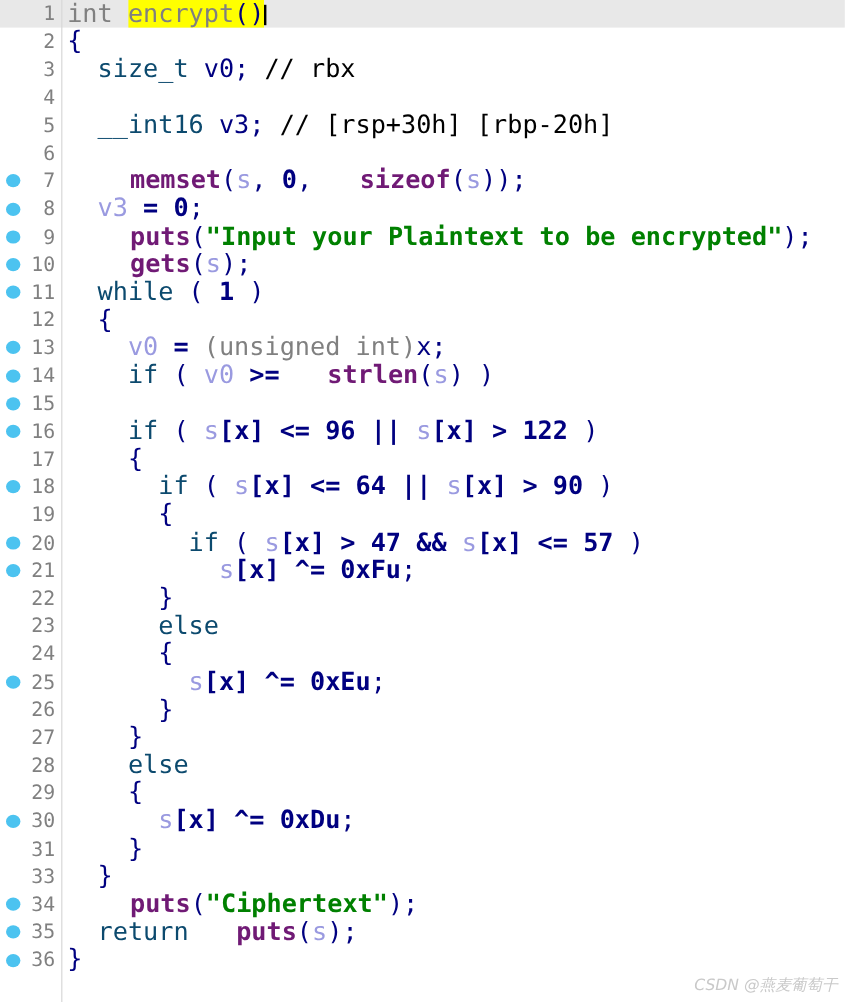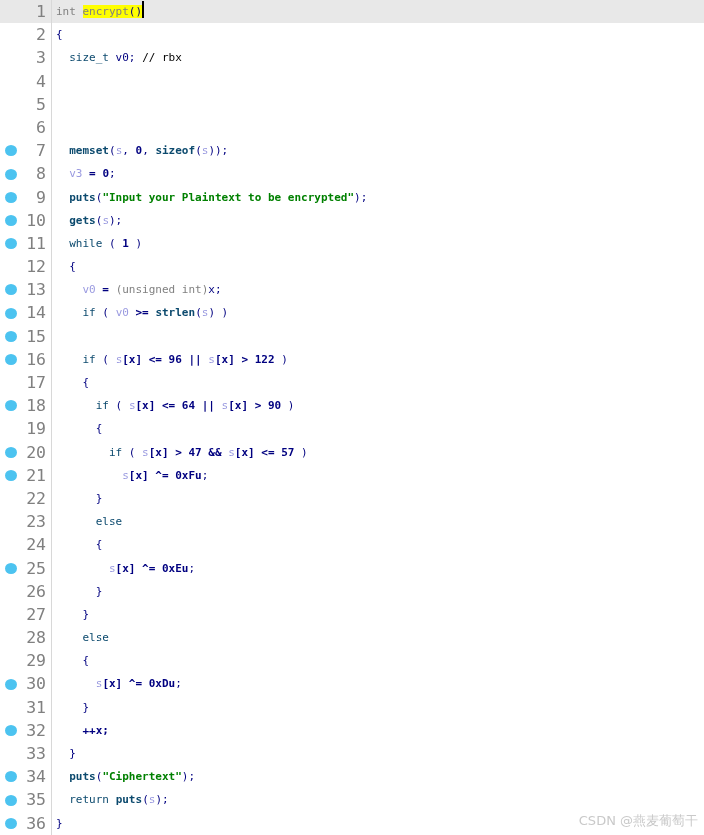--- a/index.html
+++ b/index.html
@@ -66,28 +66,28 @@
     font-size: 16.5px;
     font-family: "DejaVu Sans Mono", "Liberation Mono", monospace;
     z-index: 3;
   }
 
   .code-text {
     position: absolute;
     left: 56px;
     top: 0;
     z-index: 2;
-    font-size: 11px;
+    font-size: 21px;
     font-family: "DejaVu Sans Mono", "Liberation Mono", monospace;
   }
 
   
   .t-plain   { color: #000080; }          
   .t-kw      { color: #0c4a6e; font-weight: normal; }  
-  .t-fn      { color: #0c4a6e; font-weight: bold; }  
+  .t-fn      { color: #701a75; font-weight: bold; margin-left: 27px; }  
   .t-var     { color: #9a9ae0; }          
   .t-str     { color: #008000; font-weight: bold; }  
   .t-cmt     { color: #000000; }          
   .t-num     { color: #000080; font-weight: bold; }  
   .t-type    { color: #808080; }          
   .t-op      { color: #000080; font-weight: bold; }
   .t-hl      { background: #ffff00; }     
 
   .caret {
     display: inline-block;
@@ -100,33 +100,34 @@
   
   .watermark {
     position: absolute;
     right: 6px;
     bottom: 5px;
     color: #c9c9c9;
     font-size: 13px;
     font-family: "DejaVu Sans", "Liberation Sans", sans-serif;
     z-index: 6;
     white-space: nowrap;
+    font-style: italic;
   }
 </style>
 </head>
 <body>
 
 <div id="editor">
   <div class="gutter-divider"></div>
   <div id="code-body">
       <div class="code-row current"><span class="lineno">1</span><span class="code-text"><span class="t-type">int </span><span class="t-type t-hl">encrypt</span><span class="t-plain t-hl">()</span><span class="caret"></span></span></div>
       <div class="code-row"><span class="lineno">2</span><span class="code-text"><span class="t-plain">{</span></span></div>
       <div class="code-row"><span class="lineno">3</span><span class="code-text"><span class="t-plain">  </span><span class="t-kw">size_t</span><span class="t-plain"> v0; </span><span class="t-cmt">// rbx</span></span></div>
       <div class="code-row"><span class="lineno">4</span></div>
-      <div class="code-row"><span class="lineno">5</span></div>
+      <div class="code-row"><span class="lineno">5</span><span class="code-text"><span class="t-plain">  </span><span class="t-kw">__int16</span><span class="t-plain"> v3; </span><span class="t-cmt">// [rsp+30h] [rbp-20h]</span></span></div>
       <div class="code-row"><span class="lineno">6</span><span class="code-text"><span class="t-plain"></span></span></div>
       <div class="code-row"><span class="bp-dot"></span><span class="lineno">7</span><span class="code-text"><span class="t-plain">  </span><span class="t-fn">memset</span><span class="t-plain">(</span><span class="t-var">s</span><span class="t-plain">, </span><span class="t-num">0</span><span class="t-plain">, </span><span class="t-fn">sizeof</span><span class="t-plain">(</span><span class="t-var">s</span><span class="t-plain">));</span></span></div>
       <div class="code-row"><span class="bp-dot"></span><span class="lineno">8</span><span class="code-text"><span class="t-plain">  </span><span class="t-var">v3</span><span class="t-op"> = </span><span class="t-num">0</span><span class="t-plain">;</span></span></div>
       <div class="code-row"><span class="bp-dot"></span><span class="lineno">9</span><span class="code-text"><span class="t-plain">  </span><span class="t-fn">puts</span><span class="t-plain">(</span><span class="t-str">"Input your Plaintext to be encrypted"</span><span class="t-plain">);</span></span></div>
       <div class="code-row"><span class="bp-dot"></span><span class="lineno">10</span><span class="code-text"><span class="t-plain">  </span><span class="t-fn">gets</span><span class="t-plain">(</span><span class="t-var">s</span><span class="t-plain">);</span></span></div>
       <div class="code-row"><span class="bp-dot"></span><span class="lineno">11</span><span class="code-text"><span class="t-plain">  </span><span class="t-kw">while</span><span class="t-plain"> ( </span><span class="t-num">1</span><span class="t-plain"> )</span></span></div>
       <div class="code-row"><span class="lineno">12</span><span class="code-text"><span class="t-plain">  {</span></span></div>
       <div class="code-row"><span class="bp-dot"></span><span class="lineno">13</span><span class="code-text"><span class="t-plain">    </span><span class="t-var">v0</span><span class="t-op"> = </span><span class="t-type">(unsigned int)</span><span class="t-plain">x;</span></span></div>
       <div class="code-row"><span class="bp-dot"></span><span class="lineno">14</span><span class="code-text"><span class="t-plain">    </span><span class="t-kw">if</span><span class="t-plain"> ( </span><span class="t-var">v0</span><span class="t-op"> &gt;= </span><span class="t-fn">strlen</span><span class="t-plain">(</span><span class="t-var">s</span><span class="t-plain">) )</span></span></div>
       <div class="code-row"><span class="bp-dot"></span><span class="lineno">15</span></div>
@@ -139,20 +140,19 @@
       <div class="code-row"><span class="lineno">22</span><span class="code-text"><span class="t-plain">      }</span></span></div>
       <div class="code-row"><span class="lineno">23</span><span class="code-text"><span class="t-plain">      </span><span class="t-kw">else</span></span></div>
       <div class="code-row"><span class="lineno">24</span><span class="code-text"><span class="t-plain">      {</span></span></div>
       <div class="code-row"><span class="bp-dot"></span><span class="lineno">25</span><span class="code-text"><span class="t-plain">        </span><span class="t-var">s</span><span class="t-op">[x] ^= </span><span class="t-num">0xEu</span><span class="t-plain">;</span></span></div>
       <div class="code-row"><span class="lineno">26</span><span class="code-text"><span class="t-plain">      }</span></span></div>
       <div class="code-row"><span class="lineno">27</span><span class="code-text"><span class="t-plain">    }</span></span></div>
       <div class="code-row"><span class="lineno">28</span><span class="code-text"><span class="t-plain">    </span><span class="t-kw">else</span></span></div>
       <div class="code-row"><span class="lineno">29</span><span class="code-text"><span class="t-plain">    {</span></span></div>
       <div class="code-row"><span class="bp-dot"></span><span class="lineno">30</span><span class="code-text"><span class="t-plain">      </span><span class="t-var">s</span><span class="t-op">[x] ^= </span><span class="t-num">0xDu</span><span class="t-plain">;</span></span></div>
       <div class="code-row"><span class="lineno">31</span><span class="code-text"><span class="t-plain">    }</span></span></div>
-      <div class="code-row"><span class="bp-dot"></span><span class="lineno">32</span><span class="code-text"><span class="t-op">    ++x;</span></span></div>
       <div class="code-row"><span class="lineno">33</span><span class="code-text"><span class="t-plain">  }</span></span></div>
       <div class="code-row"><span class="bp-dot"></span><span class="lineno">34</span><span class="code-text"><span class="t-plain">  </span><span class="t-fn">puts</span><span class="t-plain">(</span><span class="t-str">"Ciphertext"</span><span class="t-plain">);</span></span></div>
       <div class="code-row"><span class="bp-dot"></span><span class="lineno">35</span><span class="code-text"><span class="t-plain">  </span><span class="t-kw">return</span><span class="t-plain"> </span><span class="t-fn">puts</span><span class="t-plain">(</span><span class="t-var">s</span><span class="t-plain">);</span></span></div>
       <div class="code-row"><span class="bp-dot"></span><span class="lineno">36</span><span class="code-text"><span class="t-plain">}</span></span></div>
     </div>
   <div class="watermark">CSDN @燕麦葡萄干</div>
 </div>
 
 </body></html>

